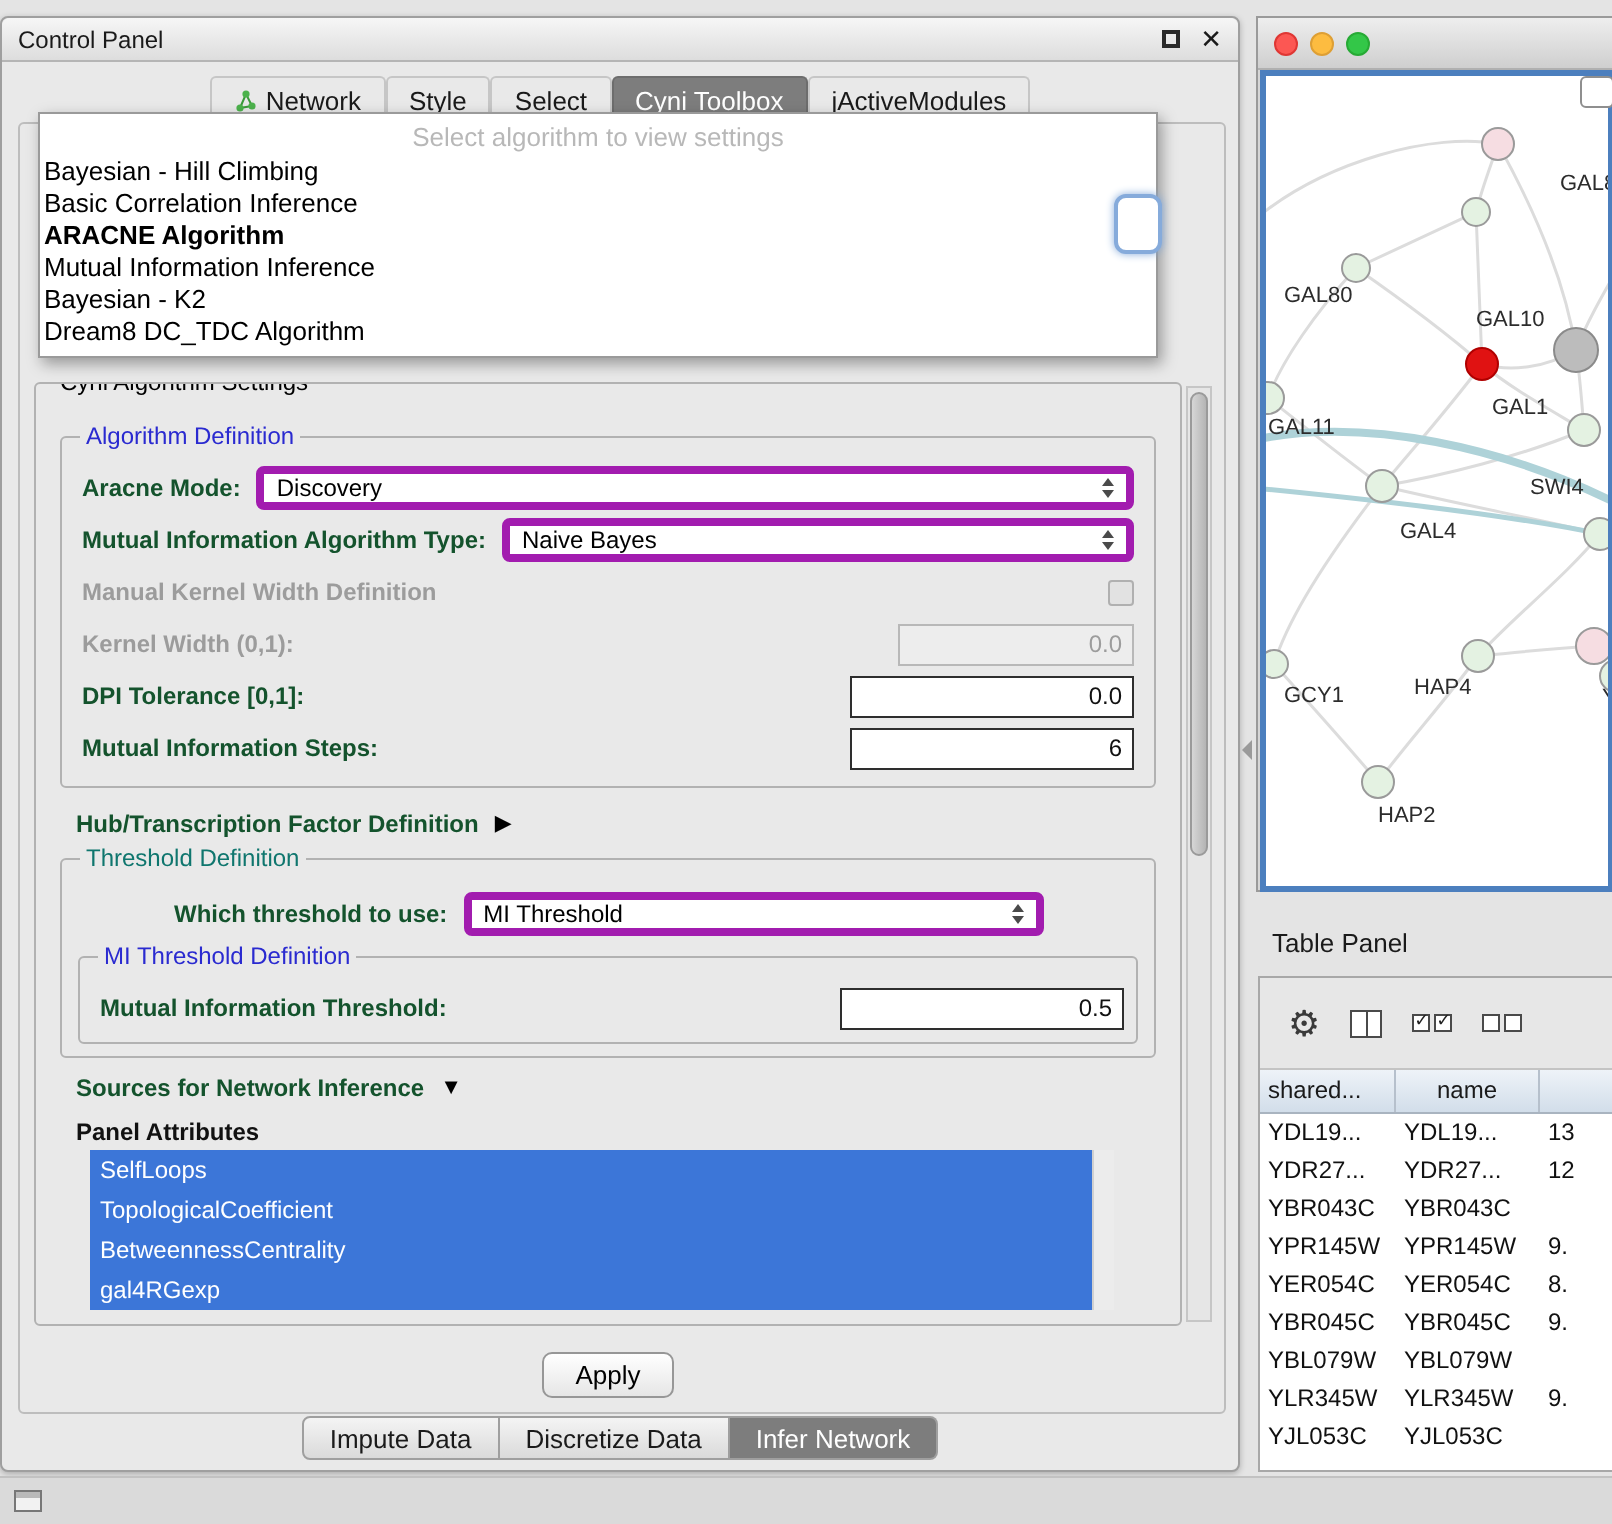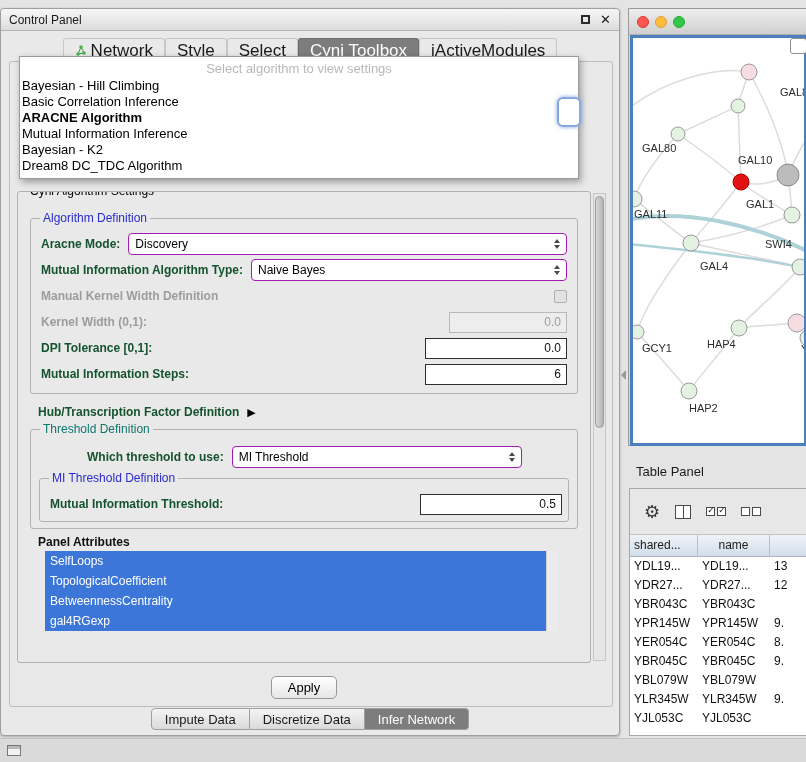--- a/index.html
+++ b/index.html
@@ -9,21 +9,21 @@
 
   
   .control-panel { position:absolute; left:0; top:8px; width:620px; height:728px; background:#e9e9e9; border:1px solid #9f9f9f; border-radius:4px; box-shadow:0 1px 3px rgba(0,0,0,.25); }
   .cp-titlebar { height:22px; background:linear-gradient(#f6f6f6,#dddddd); border-bottom:1px solid #b5b5b5; display:flex; align-items:center; padding:0 8px; border-radius:4px 4px 0 0; }
   .cp-title { font-size:12px; color:#1a1a1a; }
   .cp-win-btns { margin-left:auto; display:flex; align-items:center; gap:10px; }
   .float-btn { width:9px; height:9px; border:2px solid #2a2a2a; display:inline-block; }
   .close-btn { font-weight:bold; font-size:13px; color:#1a1a1a; line-height:12px; }
 
   .cp-tabs { position:absolute; top:28px; left:0; right:0; height:25px; display:flex; justify-content:center; align-items:flex-end; }
-  .cp-tab { height:24px; display:flex; align-items:center; gap:4px; padding:0 11px; font-size:17px; color:#1a1a1a; background:#e9e9e9; border:1px solid #c6c6c6; border-bottom:none; border-radius:3px 3px 0 0; }
+  .cp-tab { height:24px; display:flex; align-items:center; gap:4px; padding:0 11px; font-size:13px; color:#1a1a1a; background:#e9e9e9; border:1px solid #c6c6c6; border-bottom:none; border-radius:3px 3px 0 0; }
   .cp-tab.selected { background:#7d7d7d; color:#fff; border-color:#6d6d6d; }
   .net-icon { width:12px; height:12px; }
 
   .tab-page { position:absolute; left:8px; top:52px; width:604px; height:646px; border:1px solid #bdbdbd; border-radius:3px; background:#e9e9e9; }
 
   
   .algo-popup { position:absolute; left:18px; top:47px; width:560px; background:#fff; border:1px solid #9a9a9a; box-shadow:2px 3px 7px rgba(0,0,0,.35); z-index:20; padding:2px 0 4px; }
   .popup-placeholder { color:#b8b8b8; text-align:center; font-size:13px; height:19px; line-height:19px; }
   .popup-item { font-size:13px; height:16px; line-height:16px; padding-left:2px; color:#000; white-space:nowrap; }
   .popup-item.selected { font-weight:bold; }
@@ -34,21 +34,21 @@
   .gb-title { position:absolute; top:-8px; left:9px; background:#e9e9e9; padding:0 3px; font-size:12px; color:#000; white-space:nowrap; }
   .gb-title.blue { color:#2a2ad0; }
   .gb-title.green { color:#0f766e; }
 
   .cyni-group { position:absolute; left:16px; top:182px; width:574px; height:472px; overflow:hidden; }
 
   .algo-group { margin:26px 12px 0 12px; padding:14px 10px 8px 10px; }
   .form-row { display:flex; align-items:center; height:22px; margin-bottom:4px; }
   .lbl { font-weight:bold; font-size:12px; color:#14532d; white-space:nowrap; }
   .lbl.disabled { color:#9c9c9c; }
-  .combo { height:22px; background:#fff; border:1px solid #a21caf; border-radius:4px; display:flex; align-items:center; padding:0 6px; font-size:12px; flex:1; margin-left:8px; }
+  .combo { height:22px; background:#fff; border:4px solid #a21caf; border-radius:4px; display:flex; align-items:center; padding:0 6px; font-size:12px; flex:1; margin-left:8px; }
   .combo-val { color:#000; }
   .combo-arrows { margin-left:auto; display:flex; flex-direction:column; gap:2px; }
   .combo-arrows i { width:0; height:0; border-left:3.5px solid transparent; border-right:3.5px solid transparent; }
   .combo-arrows .up { border-bottom:4px solid #4a4a4a; }
   .combo-arrows .dn { border-top:4px solid #4a4a4a; }
   .tfield { height:21px; border:1px solid #2e2e2e; background:#fff; font-size:12px; display:flex; align-items:center; justify-content:flex-end; padding:0 5px; margin-left:auto; }
   .tfield.w142 { width:142px; }
   .tfield.disabled { width:118px; border-color:#b8b8b8; background:#ededed; color:#9c9c9c; }
   .checkbox { width:13px; height:13px; border:1px solid #b0b0b0; background:#e2e2e2; border-radius:2px; margin-left:auto; }
 
@@ -243,20 +243,24 @@
 
         <div class="groupbox mi-group">
           <span class="gb-title blue">MI Threshold Definition</span>
           <div class="mi-row">
             <span class="lbl">Mutual Information Threshold:</span>
             <span class="tfield w142">0.5</span>
           </div>
         </div>
       </div>
 
+      <div class="sources-row">
+        <span class="lbl">Sources for Network Inference</span>
+        <span class="tri">▼</span>
+      </div>
 
       <div class="data-attrs-lbl">Panel Attributes</div>
 
       <div class="attr-list">
         <div class="attr-items">
           <div class="attr-item">SelfLoops</div>
           <div class="attr-item">TopologicalCoefficient</div>
           <div class="attr-item">BetweennessCentrality</div>
           <div class="attr-item">gal4RGexp</div>
         </div>

